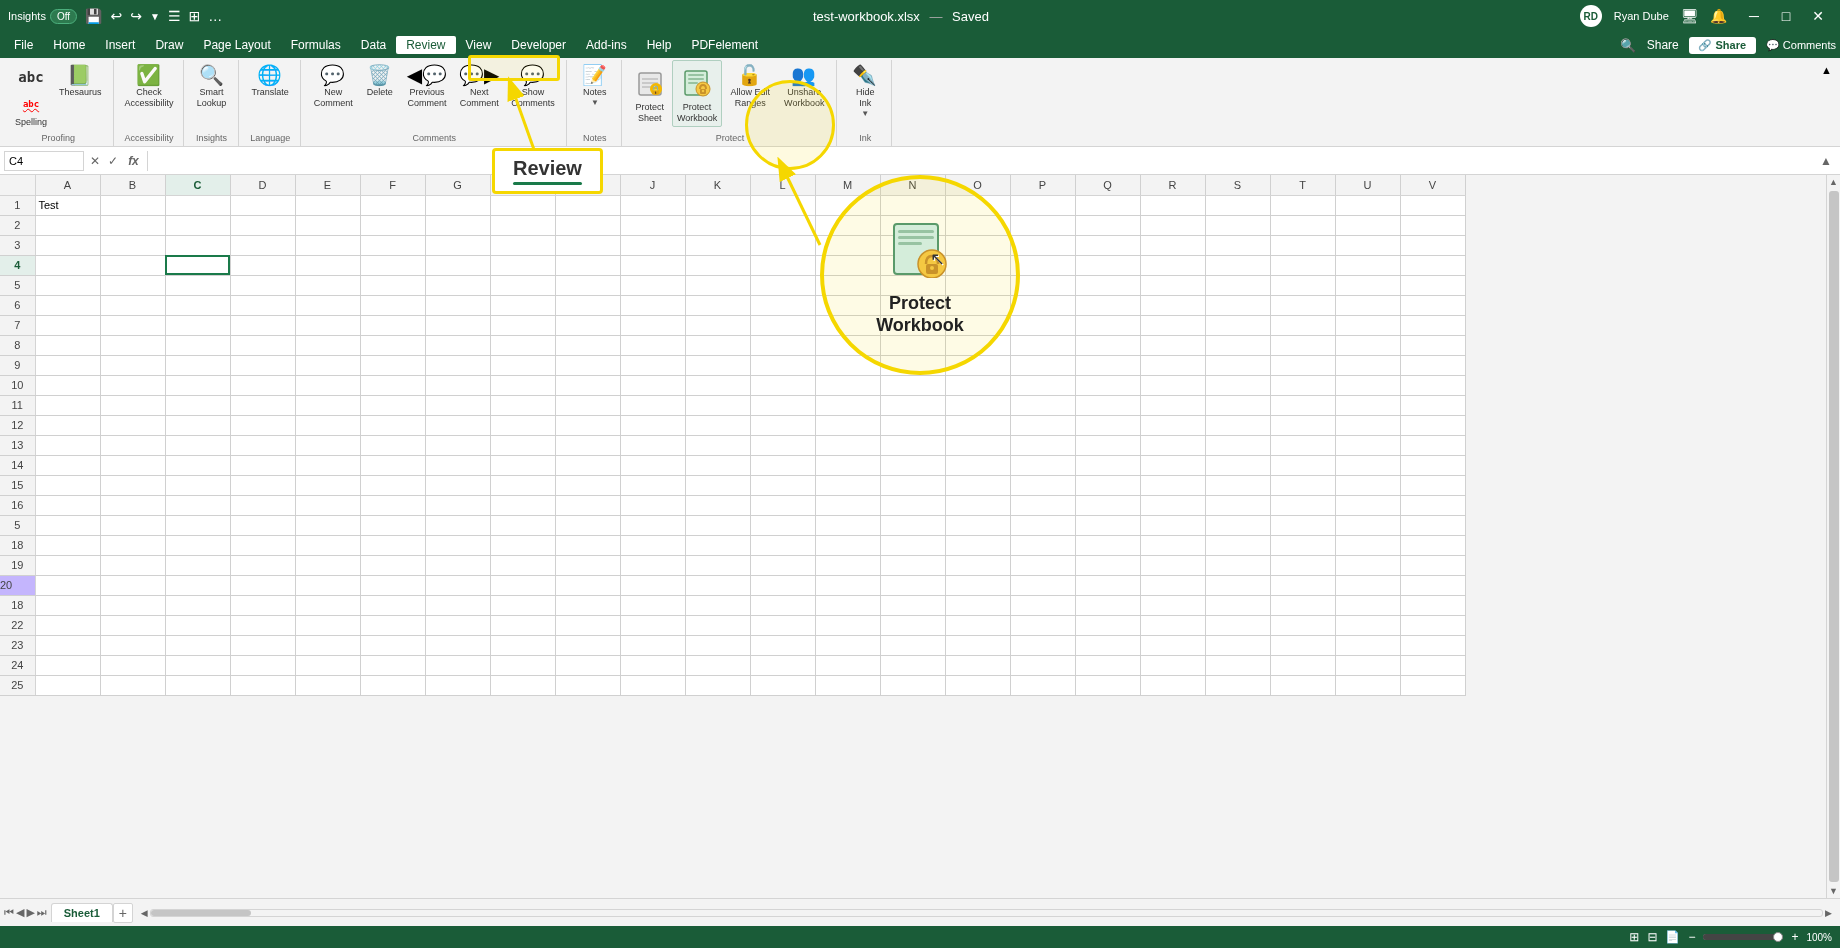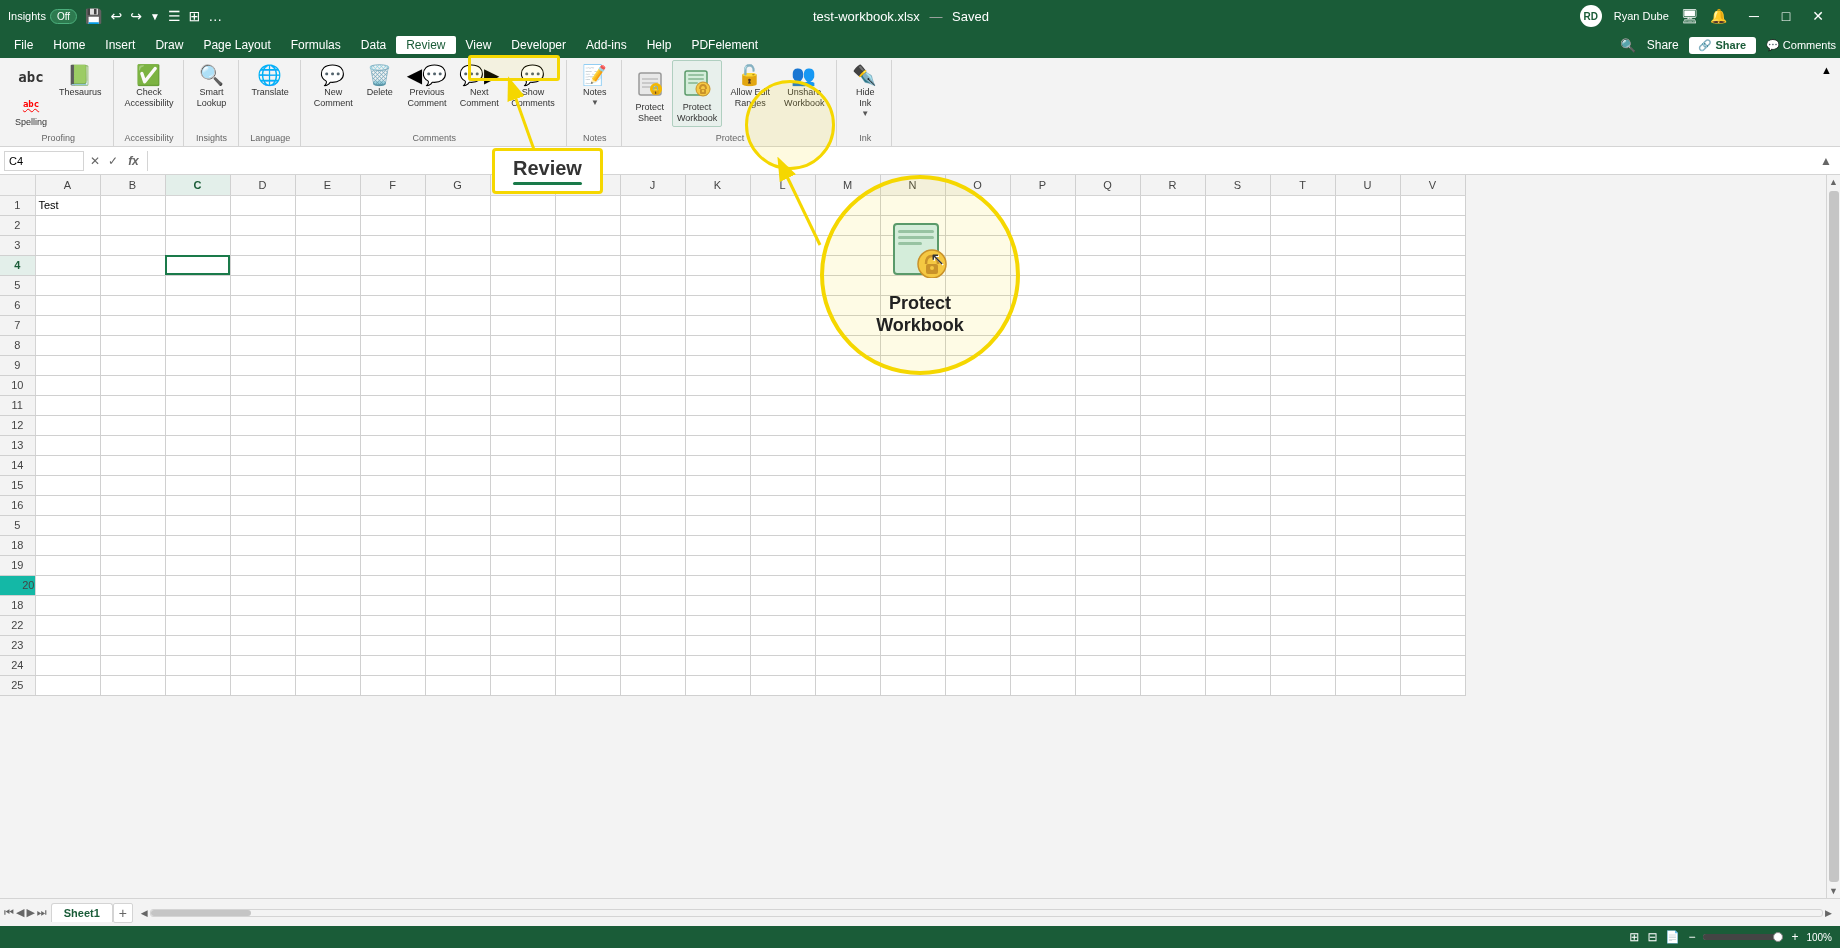--- a/index.html
+++ b/index.html
@@ -799,21 +799,21 @@
                 <td style="border-right: 1px solid rgb(208, 208, 208); border-bottom: 1px solid rgb(208, 208, 208); height: 20px; font-size: 11px; padding: 0px 3px; background: white; min-width: 65px; width: 65px; cursor: cell;"></td>
                 <td style="border-right: 1px solid rgb(208, 208, 208); border-bottom: 1px solid rgb(208, 208, 208); height: 20px; font-size: 11px; padding: 0px 3px; background: white; min-width: 65px; width: 65px; cursor: cell;"></td>
                 <td style="border-right: 1px solid rgb(208, 208, 208); border-bottom: 1px solid rgb(208, 208, 208); height: 20px; font-size: 11px; padding: 0px 3px; background: white; min-width: 65px; width: 65px; cursor: cell;"></td>
                 <td style="border-right: 1px solid rgb(208, 208, 208); border-bottom: 1px solid rgb(208, 208, 208); height: 20px; font-size: 11px; padding: 0px 3px; background: white; min-width: 65px; width: 65px; cursor: cell;"></td>
                 <td style="border-right: 1px solid rgb(208, 208, 208); border-bottom: 1px solid rgb(208, 208, 208); height: 20px; font-size: 11px; padding: 0px 3px; background: white; min-width: 65px; width: 65px; cursor: cell;"></td>
                 <td style="border-right: 1px solid rgb(208, 208, 208); border-bottom: 1px solid rgb(208, 208, 208); height: 20px; font-size: 11px; padding: 0px 3px; background: white; min-width: 65px; width: 65px; cursor: cell;"></td>
                 <td style="border-right: 1px solid rgb(208, 208, 208); border-bottom: 1px solid rgb(208, 208, 208); height: 20px; font-size: 11px; padding: 0px 3px; background: white; min-width: 65px; width: 65px; cursor: cell;"></td>
                 <td style="border-right: 1px solid rgb(208, 208, 208); border-bottom: 1px solid rgb(208, 208, 208); height: 20px; font-size: 11px; padding: 0px 3px; background: white; min-width: 65px; width: 65px; cursor: cell;"></td>
               </tr>
               <tr>
-                <th style="width: 35px; min-width: 35px; background: #14b8a6; border-right: 1px solid rgb(212, 212, 212); border-bottom: 1px solid rgb(208, 208, 208); height: 20px; font-size: 11px; color: rgb(68, 68, 68); text-align: right; font-weight: normal; cursor: pointer; position: sticky; left: 0px; z-index: 5;">20</th>
+                <th style="width: 35px; min-width: 35px; background: #c4b5fd; border-right: 1px solid rgb(212, 212, 212); border-bottom: 1px solid rgb(208, 208, 208); height: 20px; font-size: 11px; color: rgb(68, 68, 68); text-align: left; font-weight: normal; cursor: pointer; position: sticky; left: 0px; z-index: 5;">20</th>
                 <td style="border-right: 1px solid rgb(208, 208, 208); border-bottom: 1px solid rgb(208, 208, 208); height: 20px; font-size: 11px; padding: 0px 3px; background: white; min-width: 65px; width: 65px; cursor: cell;"></td>
                 <td style="border-right: 1px solid rgb(208, 208, 208); border-bottom: 1px solid rgb(208, 208, 208); height: 20px; font-size: 11px; padding: 0px 3px; background: white; min-width: 65px; width: 65px; cursor: cell;"></td>
                 <td style="border-right: 1px solid rgb(208, 208, 208); border-bottom: 1px solid rgb(208, 208, 208); height: 20px; font-size: 11px; padding: 0px 3px; background: white; min-width: 65px; width: 65px; cursor: cell;"></td>
                 <td style="border-right: 1px solid rgb(208, 208, 208); border-bottom: 1px solid rgb(208, 208, 208); height: 20px; font-size: 11px; padding: 0px 3px; background: white; min-width: 65px; width: 65px; cursor: cell;"></td>
                 <td style="border-right: 1px solid rgb(208, 208, 208); border-bottom: 1px solid rgb(208, 208, 208); height: 20px; font-size: 11px; padding: 0px 3px; background: white; min-width: 65px; width: 65px; cursor: cell;"></td>
                 <td style="border-right: 1px solid rgb(208, 208, 208); border-bottom: 1px solid rgb(208, 208, 208); height: 20px; font-size: 11px; padding: 0px 3px; background: white; min-width: 65px; width: 65px; cursor: cell;"></td>
                 <td style="border-right: 1px solid rgb(208, 208, 208); border-bottom: 1px solid rgb(208, 208, 208); height: 20px; font-size: 11px; padding: 0px 3px; background: white; min-width: 65px; width: 65px; cursor: cell;"></td>
                 <td style="border-right: 1px solid rgb(208, 208, 208); border-bottom: 1px solid rgb(208, 208, 208); height: 20px; font-size: 11px; padding: 0px 3px; background: white; min-width: 65px; width: 65px; cursor: cell;"></td>
                 <td style="border-right: 1px solid rgb(208, 208, 208); border-bottom: 1px solid rgb(208, 208, 208); height: 20px; font-size: 11px; padding: 0px 3px; background: white; min-width: 65px; width: 65px; cursor: cell;"></td>
                 <td style="border-right: 1px solid rgb(208, 208, 208); border-bottom: 1px solid rgb(208, 208, 208); height: 20px; font-size: 11px; padding: 0px 3px; background: white; min-width: 65px; width: 65px; cursor: cell;"></td>

